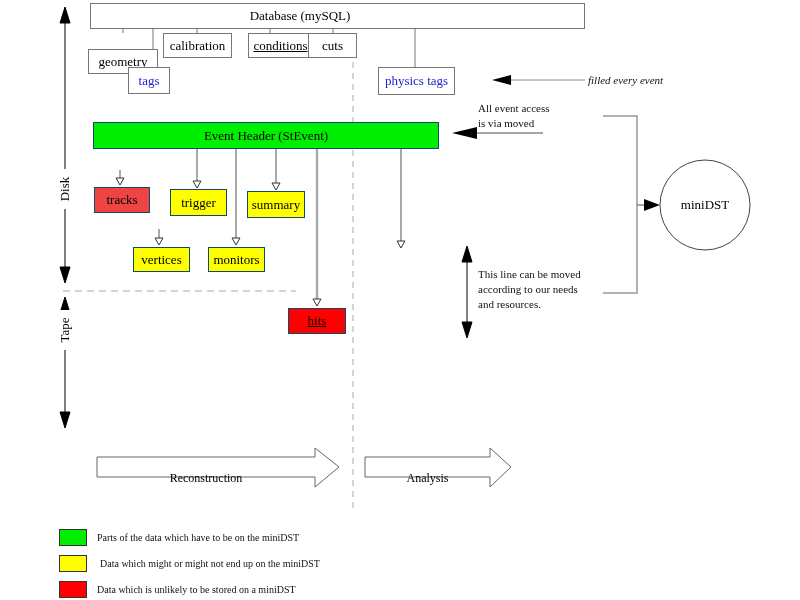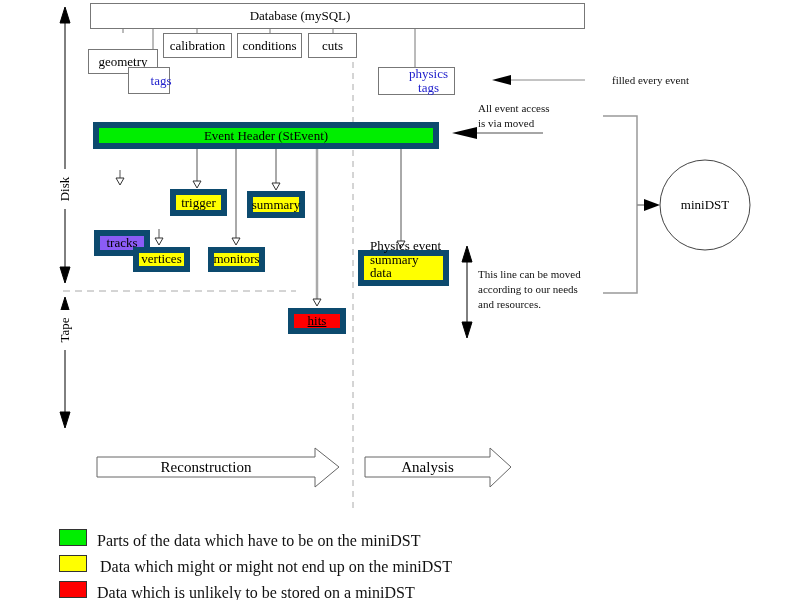--- a/index.html
+++ b/index.html
@@ -2,28 +2,28 @@
 <html><head>
 <meta charset="utf-8">
 <style>
   html,body{margin:0;padding:0;background:#fff;}
   #stage{position:relative;width:800px;height:600px;background:#fff;
          font-family:"Liberation Serif", "DejaVu Serif", serif;color:#000;overflow:hidden;}
   #lines{position:absolute;left:0;top:0;width:800px;height:600px;}
   .box{position:absolute;display:flex;align-items:center;justify-content:center;
        box-sizing:border-box;font-size:13px;line-height:1.05;text-align:center;background:#fff;}
   .b-gray{border:1px solid #777;}
-  .b-dark{border:6px solid #0c4a6e;align-items:flex-end;}
-  .blue{color:#2222cc;padding-left:24px;}
+  .b-dark{border:1px solid #0c4a6e;}
+  .blue{color:#2222cc;}
   .note{position:absolute;font-size:11px;line-height:1.35;color:#111;}
   .rot{position:absolute;width:40px;text-align:center;font-size:13px;background:#fff;
        transform:rotate(-90deg);}
-  .phase-label{position:absolute;font-size:15px;display:flex;align-items:center;justify-content:center;}
+  .phase-label{position:absolute;font-size:12px;display:flex;align-items:center;justify-content:center;margin-top:11px;}
   .legend-swatch{position:absolute;width:28px;height:17px;border:1px solid #333;box-sizing:border-box;}
-  .legend-label{position:absolute;font-size:16px;white-space:nowrap;color:#111;}
+  .legend-label{position:absolute;font-size:10px;white-space:nowrap;color:#111;}
   .left-pad{justify-content:flex-start;text-align:left;padding-left:6px;}
 </style>
 </head>
 <body>
 
 <div id="stage">
 
   <svg id="lines" viewBox="0 0 800 600" xmlns="http://www.w3.org/2000/svg">
 
     <g stroke="#777" stroke-width="1" fill="none">
@@ -105,70 +105,64 @@
   <div class="box b-gray" style="left:90px;top:3px;width:495px;height:26px;padding-right:75px;">
     <span>Database (mySQL)</span>
   </div>
 
   <div class="box b-gray" style="left:88px;top:33px;width:70px;height:25px;margin-top:16px;">
     <span>geometry</span>
   </div>
   <div class="box b-gray" style="left:163px;top:33px;width:69px;height:25px;">
     <span>calibration</span>
   </div>
-  <div class="box b-gray" style="left:237px;top:33px;width:65px;height:25px;">
+  <div class="box b-gray" style="left:248px;top:33px;width:65px;height:25px;text-decoration:underline;">
     <span>conditions</span>
   </div>
   <div class="box b-gray" style="left:308px;top:33px;width:49px;height:25px;">
     <span>cuts</span>
   </div>
 
   <div class="box b-gray blue" style="left:128px;top:67px;width:42px;height:27px;">
     <span>tags</span>
   </div>
   <div class="box b-gray blue" style="left:378px;top:67px;width:77px;height:28px;">
     <span>physics tags</span>
   </div>
 
   <div class="box b-dark" style="left:93px;top:122px;width:346px;height:27px;background:#00ee00;">
     <span>Event Header (StEvent)</span>
   </div>
 
-  <div class="box b-dark" style="left:94px;top:187px;width:56px;height:26px;background:#8b5cf6;margin-top:43px;">
+  <div class="box b-dark" style="left:94px;top:187px;width:56px;height:26px;background:#ef4444;">
     <span>tracks</span>
   </div>
   <div class="box b-dark" style="left:170px;top:189px;width:57px;height:27px;background:#ffff00;">
     <span>trigger</span>
   </div>
   <div class="box b-dark" style="left:247px;top:191px;width:58px;height:27px;background:#ffff00;">
     <span>summary</span>
   </div>
   <div class="box b-dark" style="left:133px;top:247px;width:57px;height:25px;background:#ffff00;">
     <span>vertices</span>
   </div>
   <div class="box b-dark" style="left:208px;top:247px;width:57px;height:25px;background:#ffff00;">
     <span>monitors</span>
   </div>
 
-  <div class="box b-dark left-pad" style="left:358px;top:250px;width:91px;height:36px;background:#ffff00;">
-    <span>
-      <span style="display:block;">Physics event</span>
-      <span style="display:block;">summary data</span>
-    </span>
-  </div>
 
   <div class="box b-dark" style="left:288px;top:308px;width:58px;height:26px;background:#ff0000;text-decoration:underline;">
     <span>hits</span>
   </div>
 
   <div class="box" style="left:660px;top:163px;width:90px;height:84px;background:transparent;">
     <span>miniDST</span>
   </div>
 
-  <div class="note blue" style="left:588px;top:73px;">filled every event</div>
+  <div class="note blue" style="left:588px;top:73px;font-style:italic;">filled every event</div>
 
   <div class="note" style="left:478px;top:101px;">
     <span style="display:block;">All event access</span>
     <span style="display:block;">is via moved</span>
   </div>
 
   <div class="note" style="left:478px;top:267px;">
     <span style="display:block;">This line can be moved</span>
     <span style="display:block;">according to our needs</span>
     <span style="display:block;">and resources.</span>

